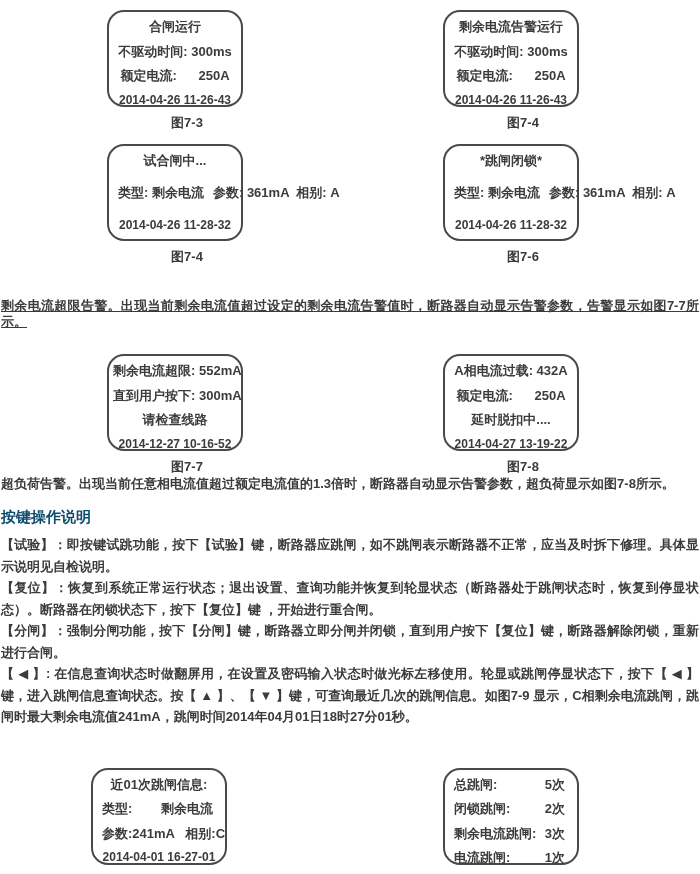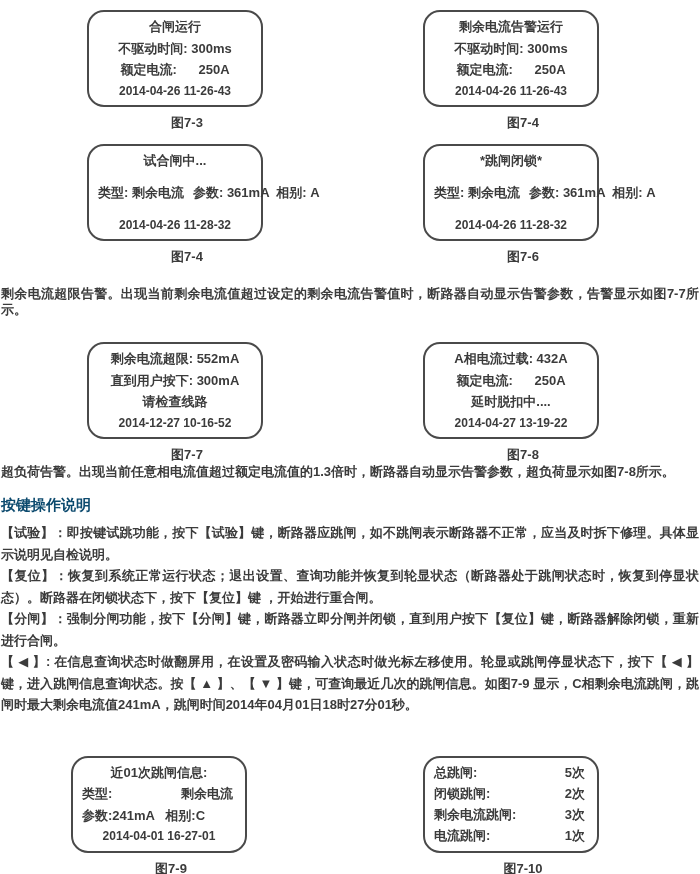--- a/index.html
+++ b/index.html
@@ -6,39 +6,39 @@
   .page {
     position:relative; width:700px; height:874px; background:#ffffff;
     font-family:"Liberation Sans","DejaVu Sans",sans-serif;
     color:#3b3b3b; overflow:hidden; box-sizing:border-box; padding-top:10px;
   }
   .fig-row { display:flex; }
   .fig-cell { width:350px; display:flex; flex-direction:column; align-items:center; }
   .shift-r { transform:translateX(-14px); }
   .shift-l { transform:translateX(-16px); }
   .lcd {
-    width:176px; height:97px; box-sizing:border-box;
+    width:136px; height:97px; box-sizing:border-box;
     border:2px solid #4a4a4a; border-radius:17px;
     padding:7px 4px; display:flex; flex-direction:column; justify-content:space-between;
-    font-weight:bold; font-size:13px; color:#3b3b3b; background:#ffffff;
+    font-weight:bold; font-size:13px; color:#3b3b3b; background:#ffffff;gap:9px;
   }
   .lcd-line { text-align:center; white-space:pre; line-height:1.2; }
   .lcd-line.left { text-align:left; padding-left:5px; }
   .lcd-date { font-size:12px; letter-spacing:0px; }
   .lcd-group { display:flex; flex-direction:row; gap:4px; }
   .lcd-kv { display:flex; justify-content:space-between; padding:0 8px 0 5px; white-space:pre; line-height:1.2; }
   .caption { margin-top:7px; font-size:13px; font-weight:bold; color:#3b3b3b; text-align:center;padding-left:24px; }
   .row2 { margin-top:12px; }
   .row3 { margin-top:24px; }
   .row4 { margin-top:40px; }
   .body-p {
     margin:0; padding:0 1px; font-size:13px; line-height:16px;
     text-align:justify; color:#3b3b3b; font-weight:bold;
   }
-  .p1 { margin-top:20px; }
+  .p1 { margin-top:32px;text-decoration:underline; }
   .p2 { }
   .section-heading {
     margin-top:15px; padding:0 1px; font-size:15px; line-height:19px;
     font-weight:bold; color:#0c4a6e;
   }
   .keys { margin-top:8px; }
   .keys .body-p { line-height:21.5px; margin:0; }
 </style>
 </head>
 <body>

